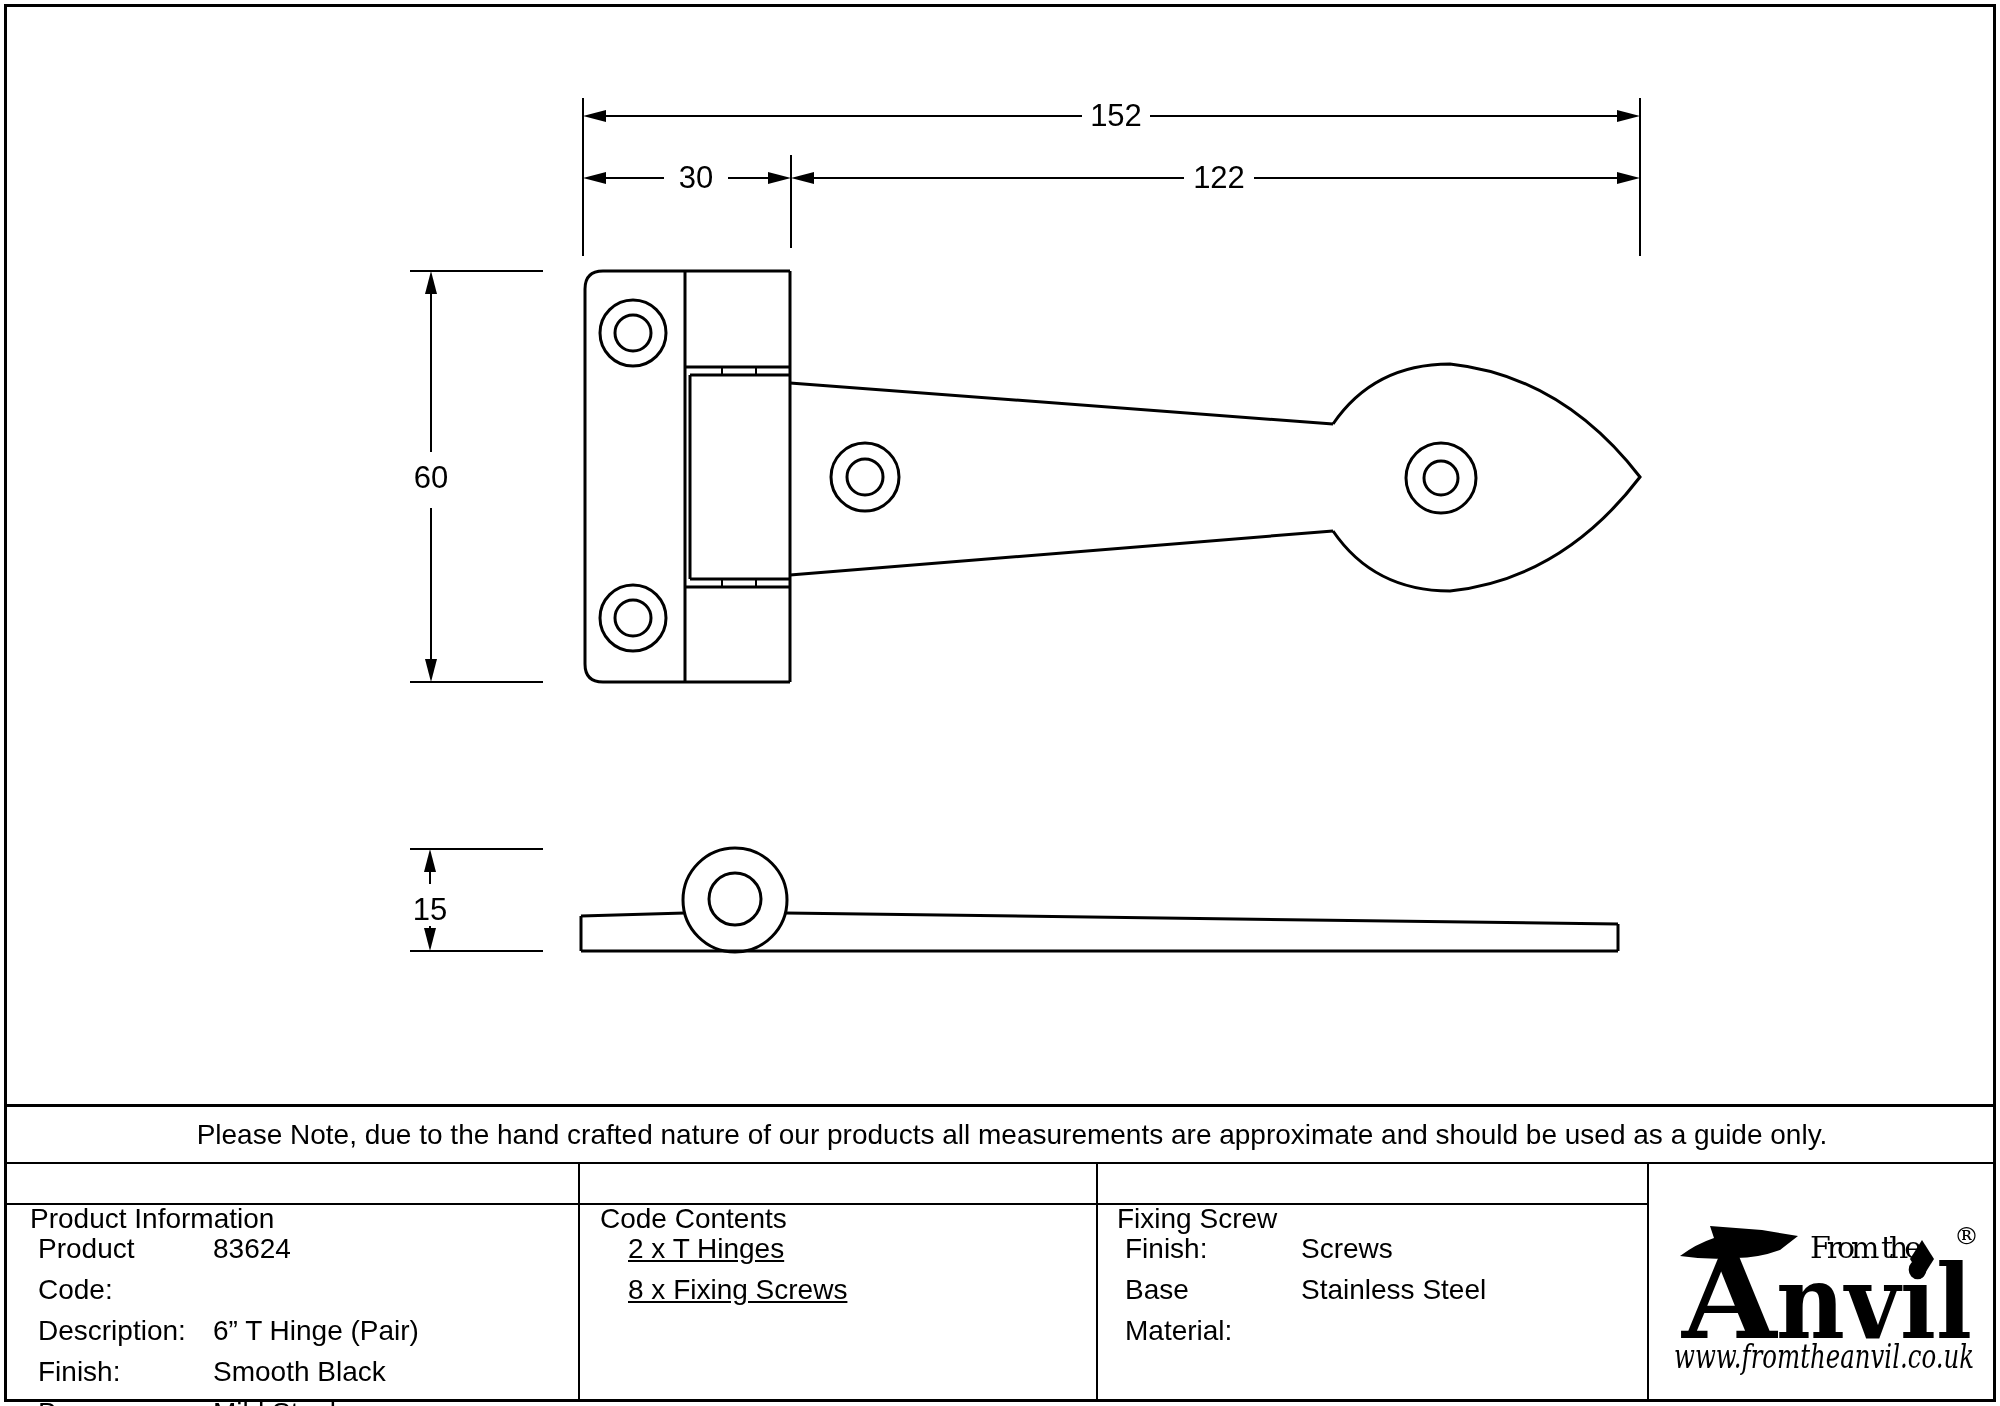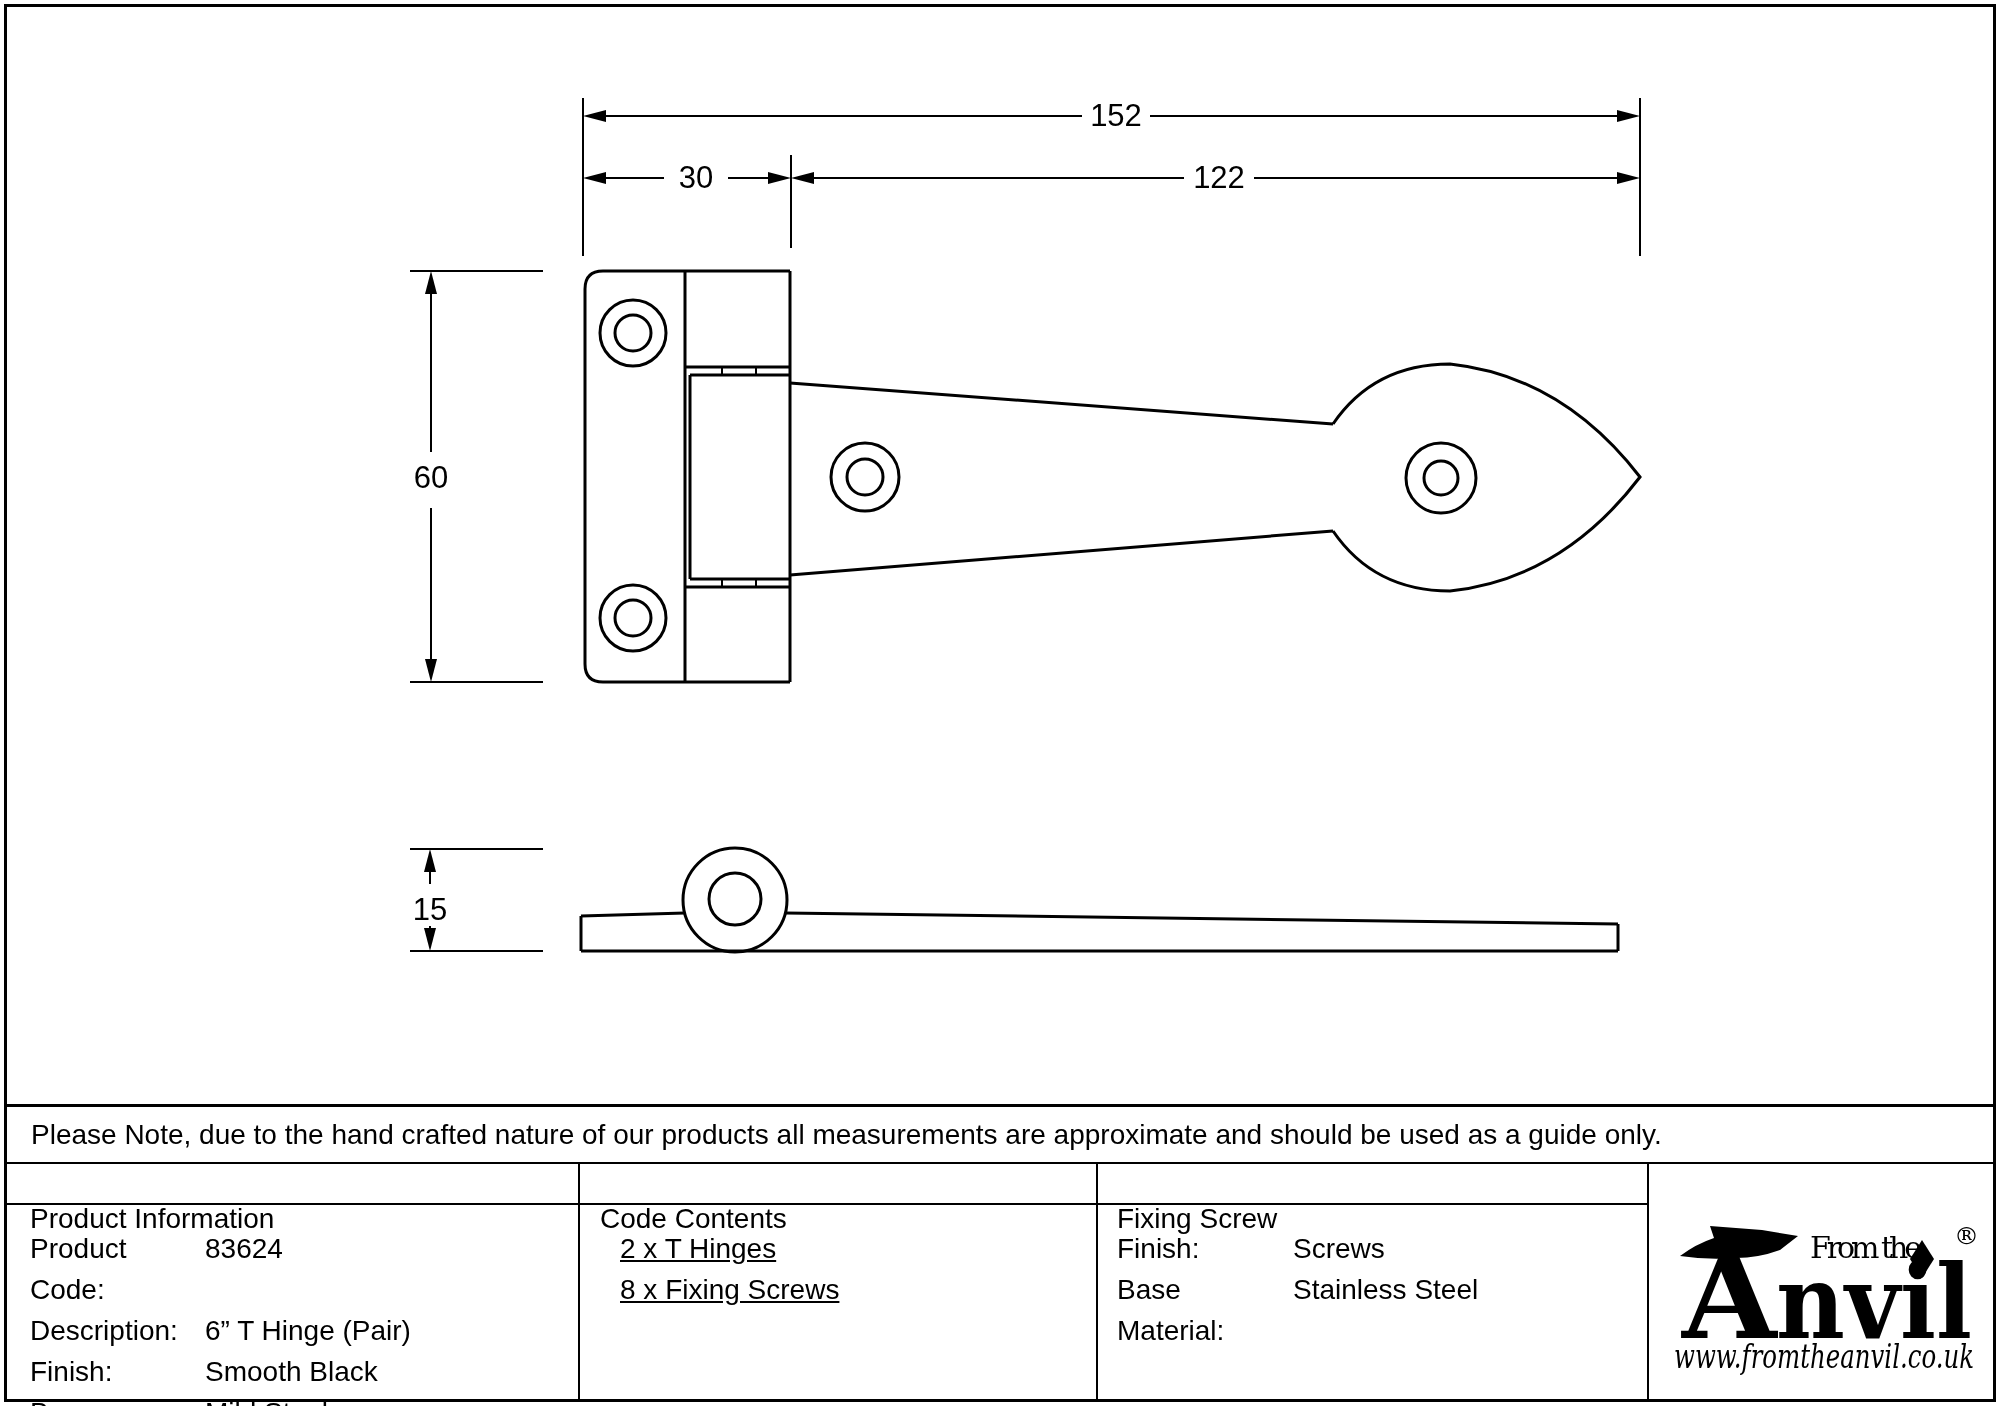--- a/index.html
+++ b/index.html
@@ -10,32 +10,32 @@
   }
   .page-border{position:absolute;inset:4px;border:3px solid #000;pointer-events:none;}
   .drawing-wrap{position:absolute;left:0;top:0;width:1608px;height:1100px;}
   svg text{font-family:"Liberation Sans",sans-serif;}
 
   
   .note-row{
     position:absolute;left:7px;right:7px;top:1104px;height:60px;
     border-top:3px solid #000;border-bottom:2px solid #000;
     box-sizing:border-box;display:flex;align-items:center;
-    padding-left:24px;font-size:28px;
+    padding-left:24px;font-size:28px;justify-content:center;
   }
 
   
   .vline{position:absolute;width:2px;background:#000;top:1164px;bottom:7px;}
   .vline.v1{left:578px;} .vline.v2{left:1096px;} .vline.v3{left:1647px;}
   .header-underline{position:absolute;left:7px;width:1642px;top:1203px;height:2px;background:#000;}
   .sec-title{position:absolute;top:1164px;height:40px;display:flex;align-items:center;font-size:28px;margin-top:35px;}
   .t1{left:30px;} .t2{left:600px;} .t3{left:1117px;}
   .rows{position:absolute;top:1228px;font-size:28px;line-height:41px;}
   .r1{left:30px;} .r2{left:620px;text-decoration:underline;} .r3{left:1117px;}
-  .rows .row{display:flex;}
+  .rows .row{display:flex;margin-left:8px;}
   .r1 .lbl{width:175px;flex:none;}
   .r3 .lbl{width:176px;flex:none;}
 
   
   .logo-cell{position:absolute;left:1670px;top:1216px;width:310px;height:170px;}
   .logo-cell svg text{font-family:"DejaVu Serif",serif;}
 </style>
 </head>
 <body>
 

